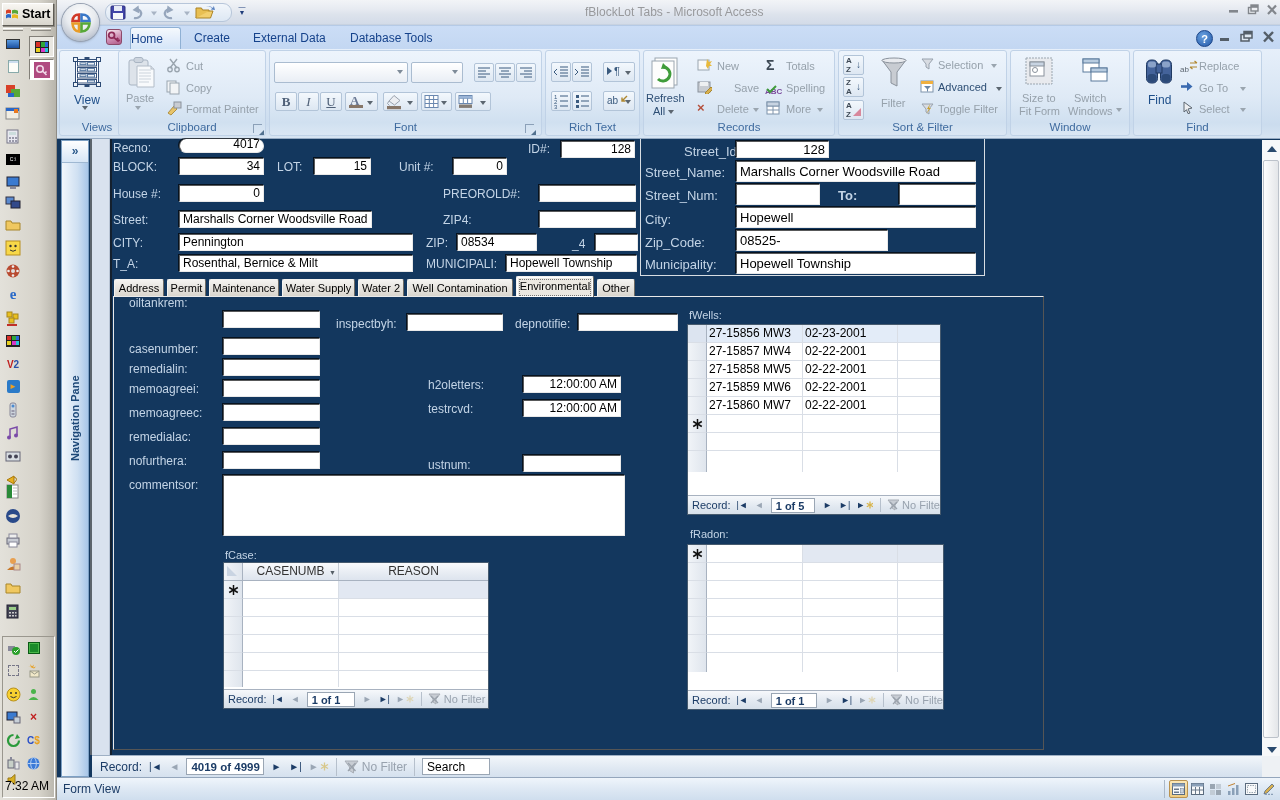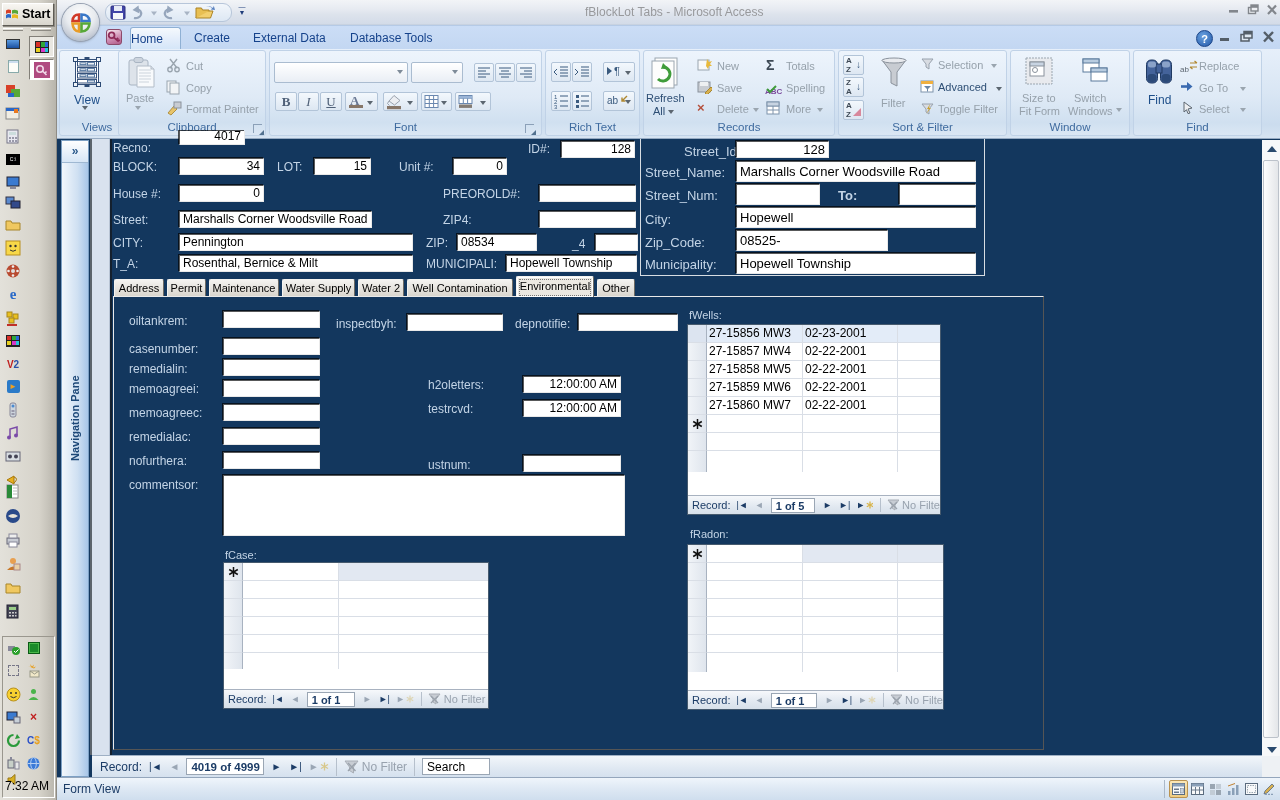--- a/index.html
+++ b/index.html
@@ -569,21 +569,21 @@
   <svg class="abs" style="left:697px;top:58px;" width="15" height="14">
       <rect x="1" y="2" width="11" height="10" fill="#f8f9fa" stroke="#9aa5af"></rect>
       <path d="M10 1 l2 3 l3 -1 l-2 3 l2 2 l-3 0 l-1 3 l-2 -3 z" fill="#e8b93c"></path>
     </svg>
   <div class="abs rtextd" style="left:717px;top:60px;">New</div>
   <svg class="abs" style="left:697px;top:80px;" width="15" height="14">
       <rect x="1" y="2" width="12" height="10" fill="#c8ccd2" stroke="#8a929c"></rect>
       <rect x="3" y="2" width="8" height="4" fill="#eef0f2"></rect>
       <path d="M8 13 l6 -6 l2 2 l-6 6 z" fill="#d8b050" stroke="#a88830"></path>
     </svg>
-  <div class="abs rtextd" style="left:717px;top:82px;">Save</div>
+  <div class="abs rtextd" style="left:734px;top:82px;">Save</div>
   <div class="abs" style="left:697px;top:100px;width:13px;height:13px;color:#b5503c;font-size:13px;font-weight:bold;">×</div>
   <div class="abs rtextd" style="left:717px;top:103px;">Delete</div>
   <div class="abs" style="left:753px;top:108px;width:0;height:0;border-left:3px solid transparent;border-right:3px solid transparent;border-top:4px solid #9aa5af;"></div>
   <div class="abs" style="left:766px;top:57px;width:15px;height:15px;color:#3e4a56;font-size:14px;font-weight:bold;">Σ</div>
   <div class="abs rtextd" style="left:786px;top:60px;">Totals</div>
   <div class="abs" style="left:765px;top:80px;width:17px;height:14px;"><span style="font-size:8px;color:#7a4a9c;font-weight:bold;">ABC</span><svg style="position:absolute;left:1px;top:5px;" width="12" height="9">
         <path d="M1 4 L4 7 L10 1" stroke="#3f9c3a" stroke-width="2" fill="none"></path>
       </svg></div>
   <div class="abs rtextd" style="left:786px;top:82px;">Spelling</div>
   <svg class="abs" style="left:766px;top:101px;" width="15" height="14">
@@ -694,21 +694,21 @@
   <div class="abs flabel" style="left:443px;top:187px;">PREOROLD#:</div>
   <div class="abs flabel" style="left:113px;top:213px;">Street:</div>
   <div class="abs flabel" style="left:443px;top:213px;">ZIP4:</div>
   <div class="abs flabel" style="left:113px;top:236px;">CITY:</div>
   <div class="abs flabel" style="left:426px;top:236px;">ZIP:</div>
   <div class="abs flabel" style="left:572px;top:237px;">_4</div>
   <div class="abs flabel" style="left:113px;top:257px;">T_A:</div>
   <div class="abs flabel" style="left:426px;top:257px;">MUNICIPALI:</div>
   <div class="abs flabel" style="left:528px;top:142px;">ID#:</div>
 
-  <div class="abs field num" style="left:179px;top:131px;width:66px;height:14px;line-height:10px;border-top:none;">4017</div>
+  <div class="abs field num" style="left:179px;top:139px;width:85px;height:14px;line-height:10px;border-top:none;border-radius:7px;">4017</div>
   <div class="abs field num" style="left:561px;top:141px;width:74px;height:17px;line-height:15px;">128</div>
   <div class="abs field num" style="left:179px;top:158px;width:85px;height:17px;line-height:15px;">34</div>
   <div class="abs field num" style="left:314px;top:158px;width:57px;height:17px;line-height:15px;">15</div>
   <div class="abs field num" style="left:453px;top:158px;width:54px;height:17px;line-height:15px;">0</div>
   <div class="abs field num" style="left:179px;top:185px;width:85px;height:17px;line-height:15px;">0</div>
   <div class="abs field" style="left:539px;top:185px;width:97px;height:17px;"></div>
   <div class="abs field" style="left:179px;top:211px;width:193px;height:17px;line-height:15px;">Marshalls Corner Woodsville Road</div>
   <div class="abs field" style="left:539px;top:211px;width:97px;height:17px;"></div>
   <div class="abs field" style="left:179px;top:234px;width:234px;height:17px;line-height:15px;">Pennington</div>
   <div class="abs field" style="left:457px;top:234px;width:80px;height:17px;line-height:15px;">08534</div>
@@ -737,21 +737,21 @@
   <div class="abs ctab" style="left:167px;width:39px;">Permit</div>
   <div class="abs ctab" style="left:209px;width:70px;">Maintenance</div>
   <div class="abs ctab" style="left:282px;width:73px;">Water Supply</div>
   <div class="abs ctab" style="left:358px;width:46px;">Water 2</div>
   <div class="abs ctab" style="left:407px;width:106px;">Well Contamination</div>
   <div class="abs ctab" style="left:516px;top:276px;width:78px;height:21px;line-height:18px;z-index:5;background:#ece9e2;box-shadow:0 0 0 1px #fff inset;"><span style="position:absolute;left:2px;top:2px;right:2px;bottom:1px;border:1px dotted #777;"></span>Environmental</div>
   <div class="abs ctab" style="left:597px;width:38px;">Other</div>
 </div>
 <div id="env-page">
   <div id="tabbody" class="abs"></div>
-  <div class="abs flabel" style="left:129px;top:314px;">oiltankrem:</div>
+  <div class="abs flabel" style="left:129px;top:296px;">oiltankrem:</div>
   <div class="abs flabel" style="left:336px;top:317px;">inspectbyh:</div>
   <div class="abs flabel" style="left:515px;top:317px;">depnotifie:</div>
   <div class="abs flabel" style="left:129px;top:342px;">casenumber:</div>
   <div class="abs flabel" style="left:129px;top:362px;">remedialin:</div>
   <div class="abs flabel" style="left:129px;top:382px;">memoagreei:</div>
   <div class="abs flabel" style="left:129px;top:406px;">memoagreec:</div>
   <div class="abs flabel" style="left:129px;top:430px;">remedialac:</div>
   <div class="abs flabel" style="left:129px;top:454px;">nofurthera:</div>
   <div class="abs flabel" style="left:129px;top:478px;">commentsor:</div>
   <div class="abs flabel" style="left:428px;top:378px;">h2oletters:</div>
@@ -849,20 +849,27 @@
       <svg width="13" height="12" style="margin-left:2px;">
           <path d="M1 1 H12 L8 6 V11 L5 9 V6 Z" fill="#c8cdd4" stroke="#a8aeb6"></path>
           <path d="M3 3 L10 10 M10 3 L3 10" stroke="#9aa2ac" stroke-width="1.3"></path>
         </svg>
       <span class="nofil" style="margin-left:3px;">No Filte</span>
     </div>
   </div>
 
   <div class="abs flabel" style="left:225px;top:549px;font-size:11px;">fCase:</div>
   <div class="abs ds" style="left:223px;top:562px;width:266px;height:147px;">
+    <div class="dshead" style="height:18px;line-height:17px;">
+      <div class="dsel" style="width:19px;">
+          <span class="cnr"></span>
+        </div>
+      <div style="width:96px;">CASENUMB<span class="hdd">▼</span></div>
+      <div style="width:149px;border-right:none;">REASON</div>
+    </div>
     <div class="dsrow" style="height:18px;">
       <div class="dsel" style="width:19px;text-align:center;"><svg width="11" height="12" style="margin-top:3px;">
             <g stroke="#111" stroke-width="1.5">
               <line x1="5.5" y1="1" x2="5.5" y2="11"></line>
               <line x1="1.2" y1="3.5" x2="9.8" y2="8.5"></line>
               <line x1="9.8" y1="3.5" x2="1.2" y2="8.5"></line>
             </g>
           </svg></div>
         <div style="width:96px;"></div>
         <div style="width:149px;border-right:none;background:#e2e8f2;"></div>

